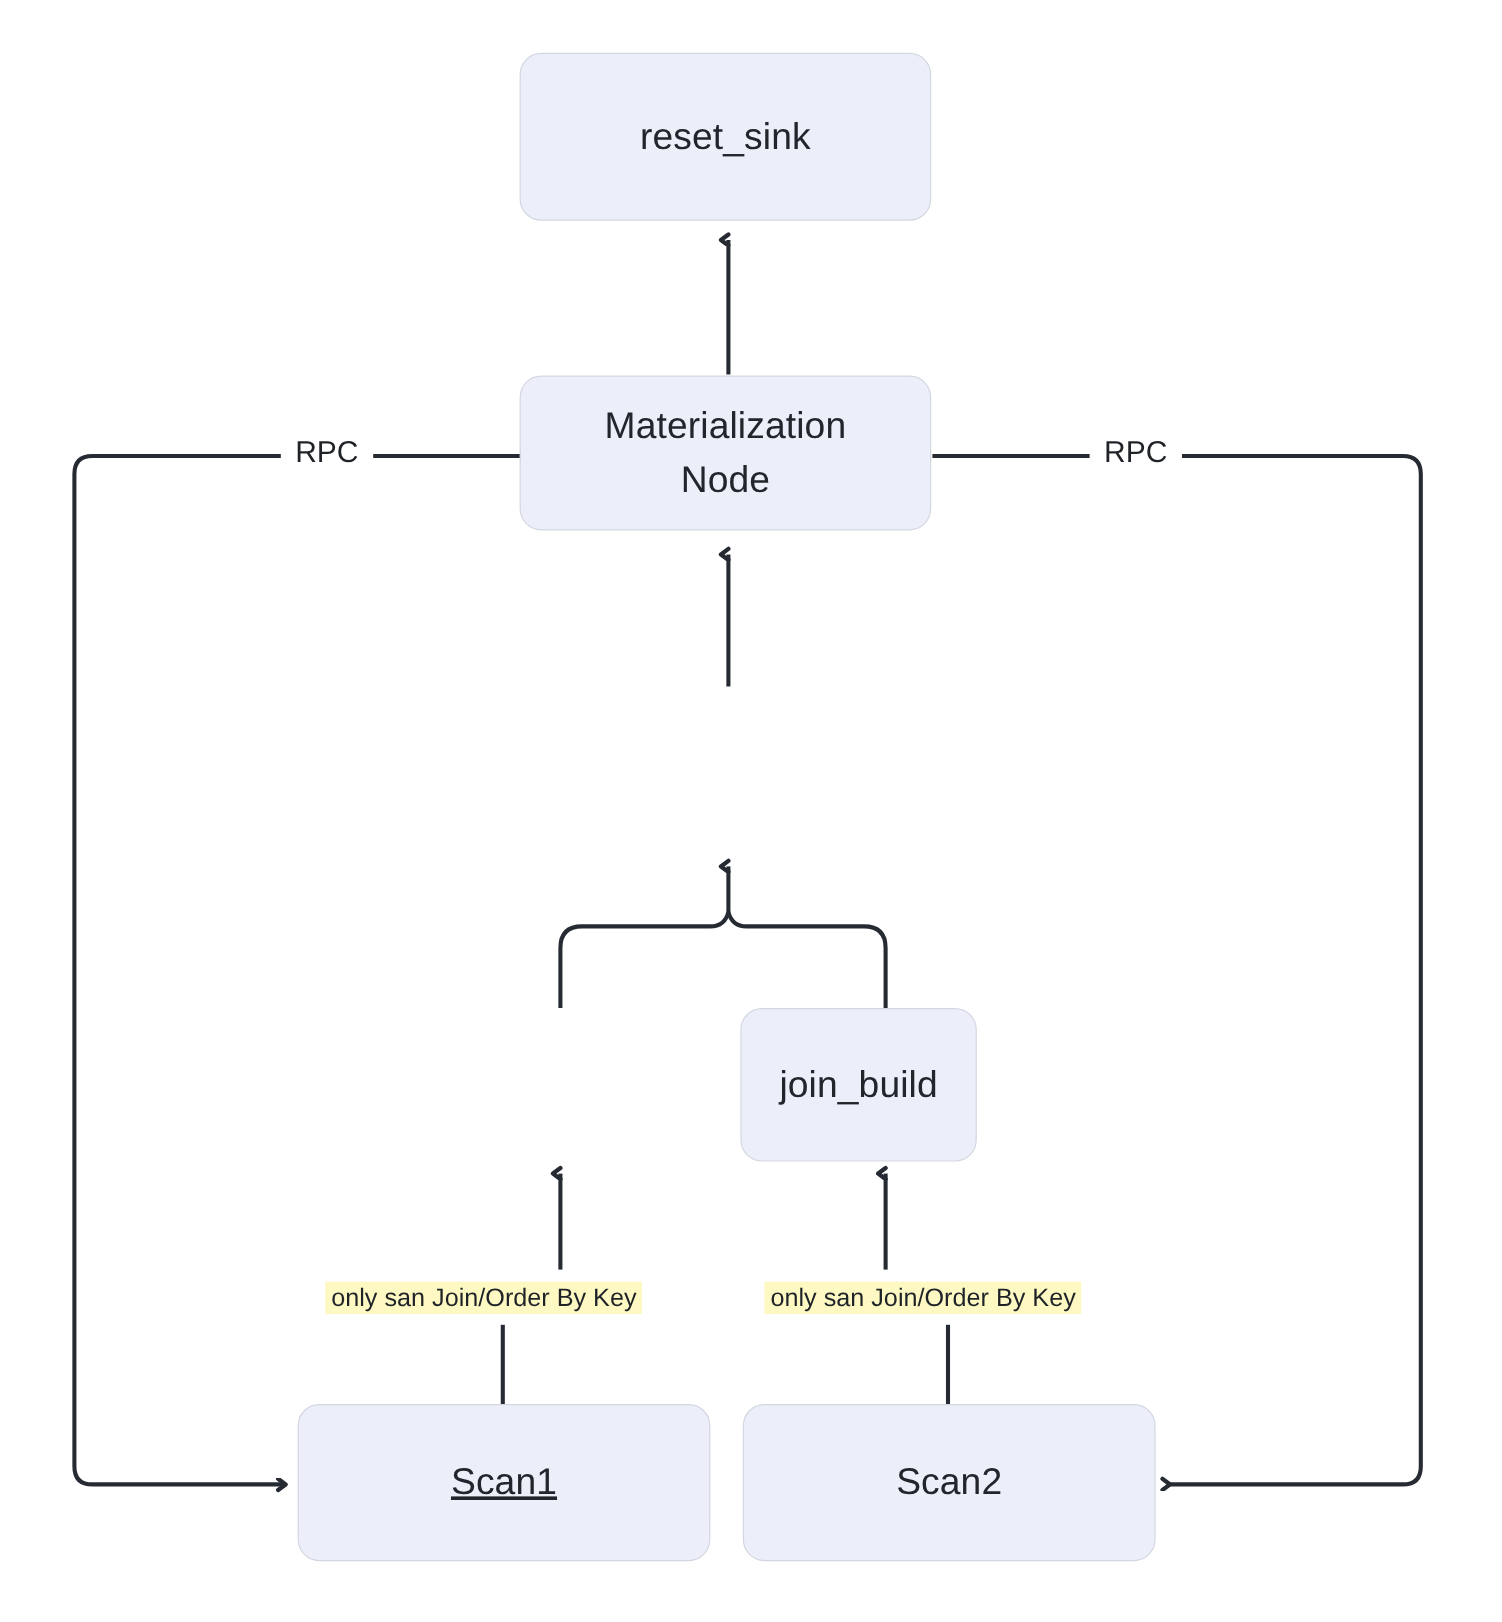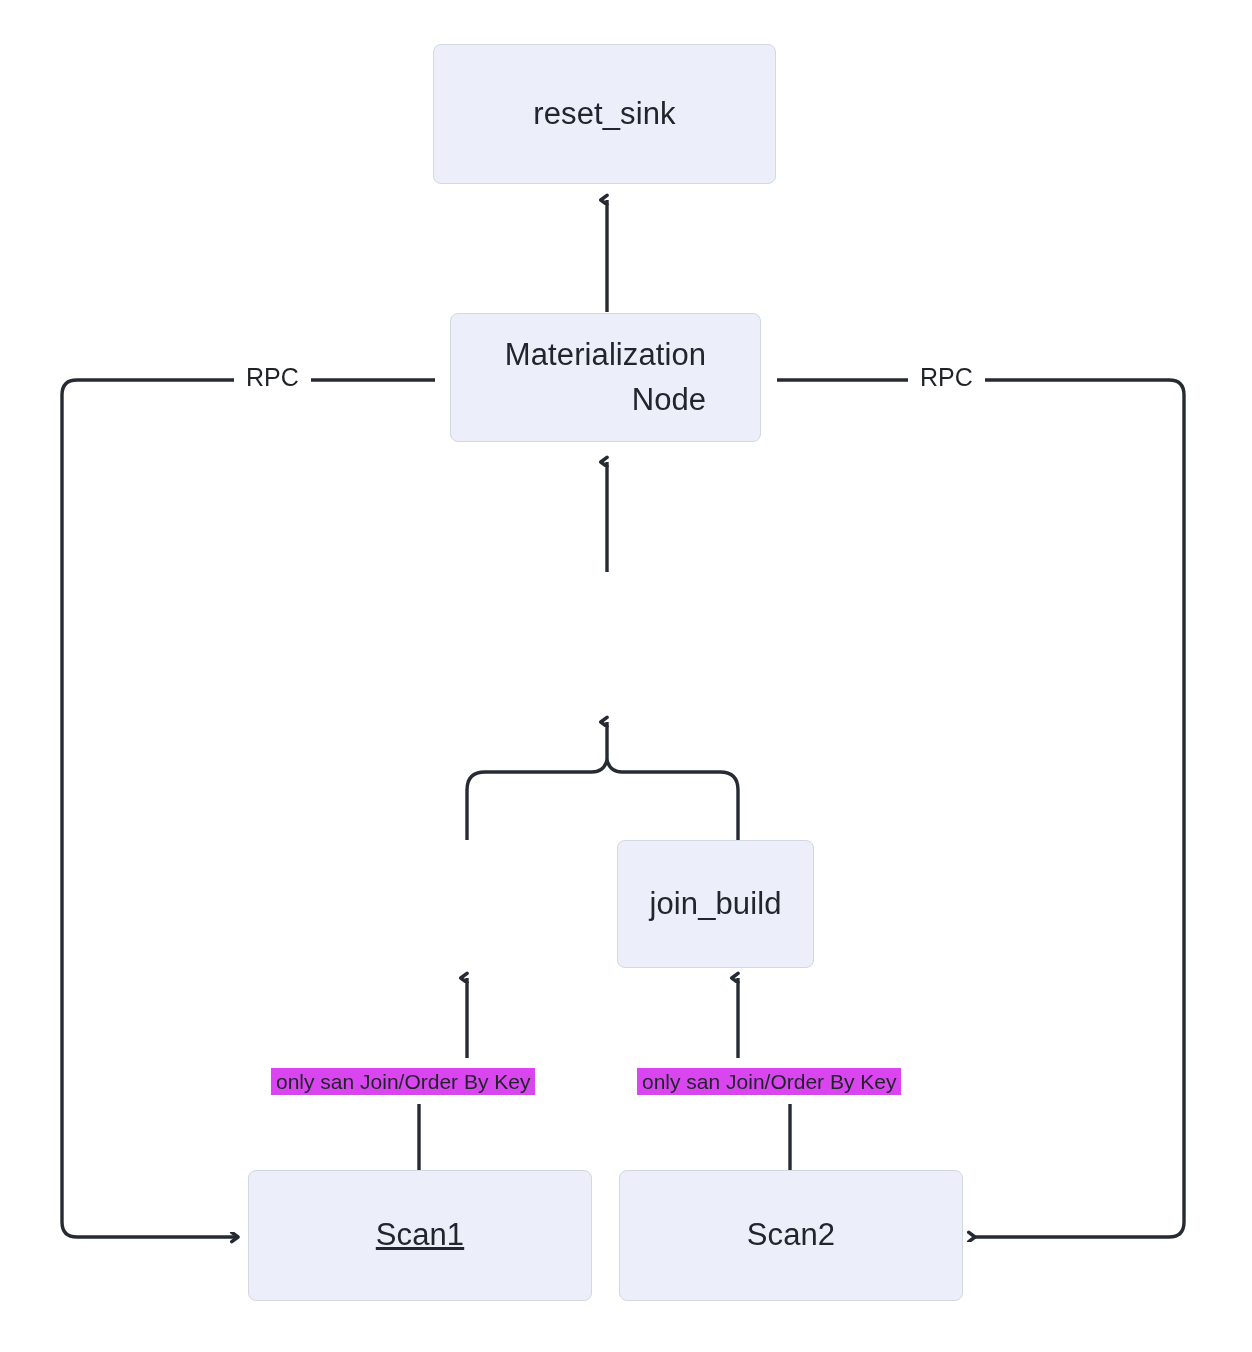--- a/index.html
+++ b/index.html
@@ -22,39 +22,39 @@
     left: 0;
     top: 0;
     width: 1252px;
     height: 1352px;
   }
   .node-box {
     position: absolute;
     box-sizing: border-box;
     background: #eceffa;
     border: 1.6px solid #d3d7e0;
-    border-radius: 8px;
+    border-radius: 18px;
     display: flex;
     align-items: center;
     justify-content: center;
-    text-align: right;
+    text-align: center;
     color: #22252b;
     font-size: 31px;
     font-weight: 400;
     line-height: 1.42;
     letter-spacing: 0.1px;
     white-space: pre-line;
   }
   .edge-label {
     position: absolute;
     color: #1f2328;
     font-size: 21px;
     line-height: 1;
     white-space: nowrap;
-    background: #d946ef;
+    background: #fef9c3;
     padding: 3px 5px;
     text-align: center;
   }
   .rpc-label {
     position: absolute;
     color: #1f2328;
     font-size: 25px;
     line-height: 1;
     white-space: nowrap;
     background: #ffffff;
@@ -99,21 +99,21 @@
       <path d="M435,380 L77,380 Q62,380 62,395 L62,1222 Q62,1237 77,1237 L238,1237" marker-end="url(#arrow-right)"></path>
 
       <path d="M777,380 L1169,380 Q1184,380 1184,395 L1184,1222 Q1184,1237 1169,1237 L975,1237" marker-end="url(#arrow-left)"></path>
     </g>
   </svg>
 
   <div class="node-box" style="left:433px; top:44px; width:343px; height:140px;">
     <span>reset_sink</span>
   </div>
 
-  <div class="node-box" style="left:450px; top:313px; width:311px; height:129px;">
+  <div class="node-box" style="left:433px; top:313px; width:343px; height:129px;">
     <span>Materialization
 Node</span>
   </div>
 
 
 
   <div class="node-box" style="left:617px; top:840px; width:197px; height:128px;">
     <span>join_build</span>
   </div>
 

